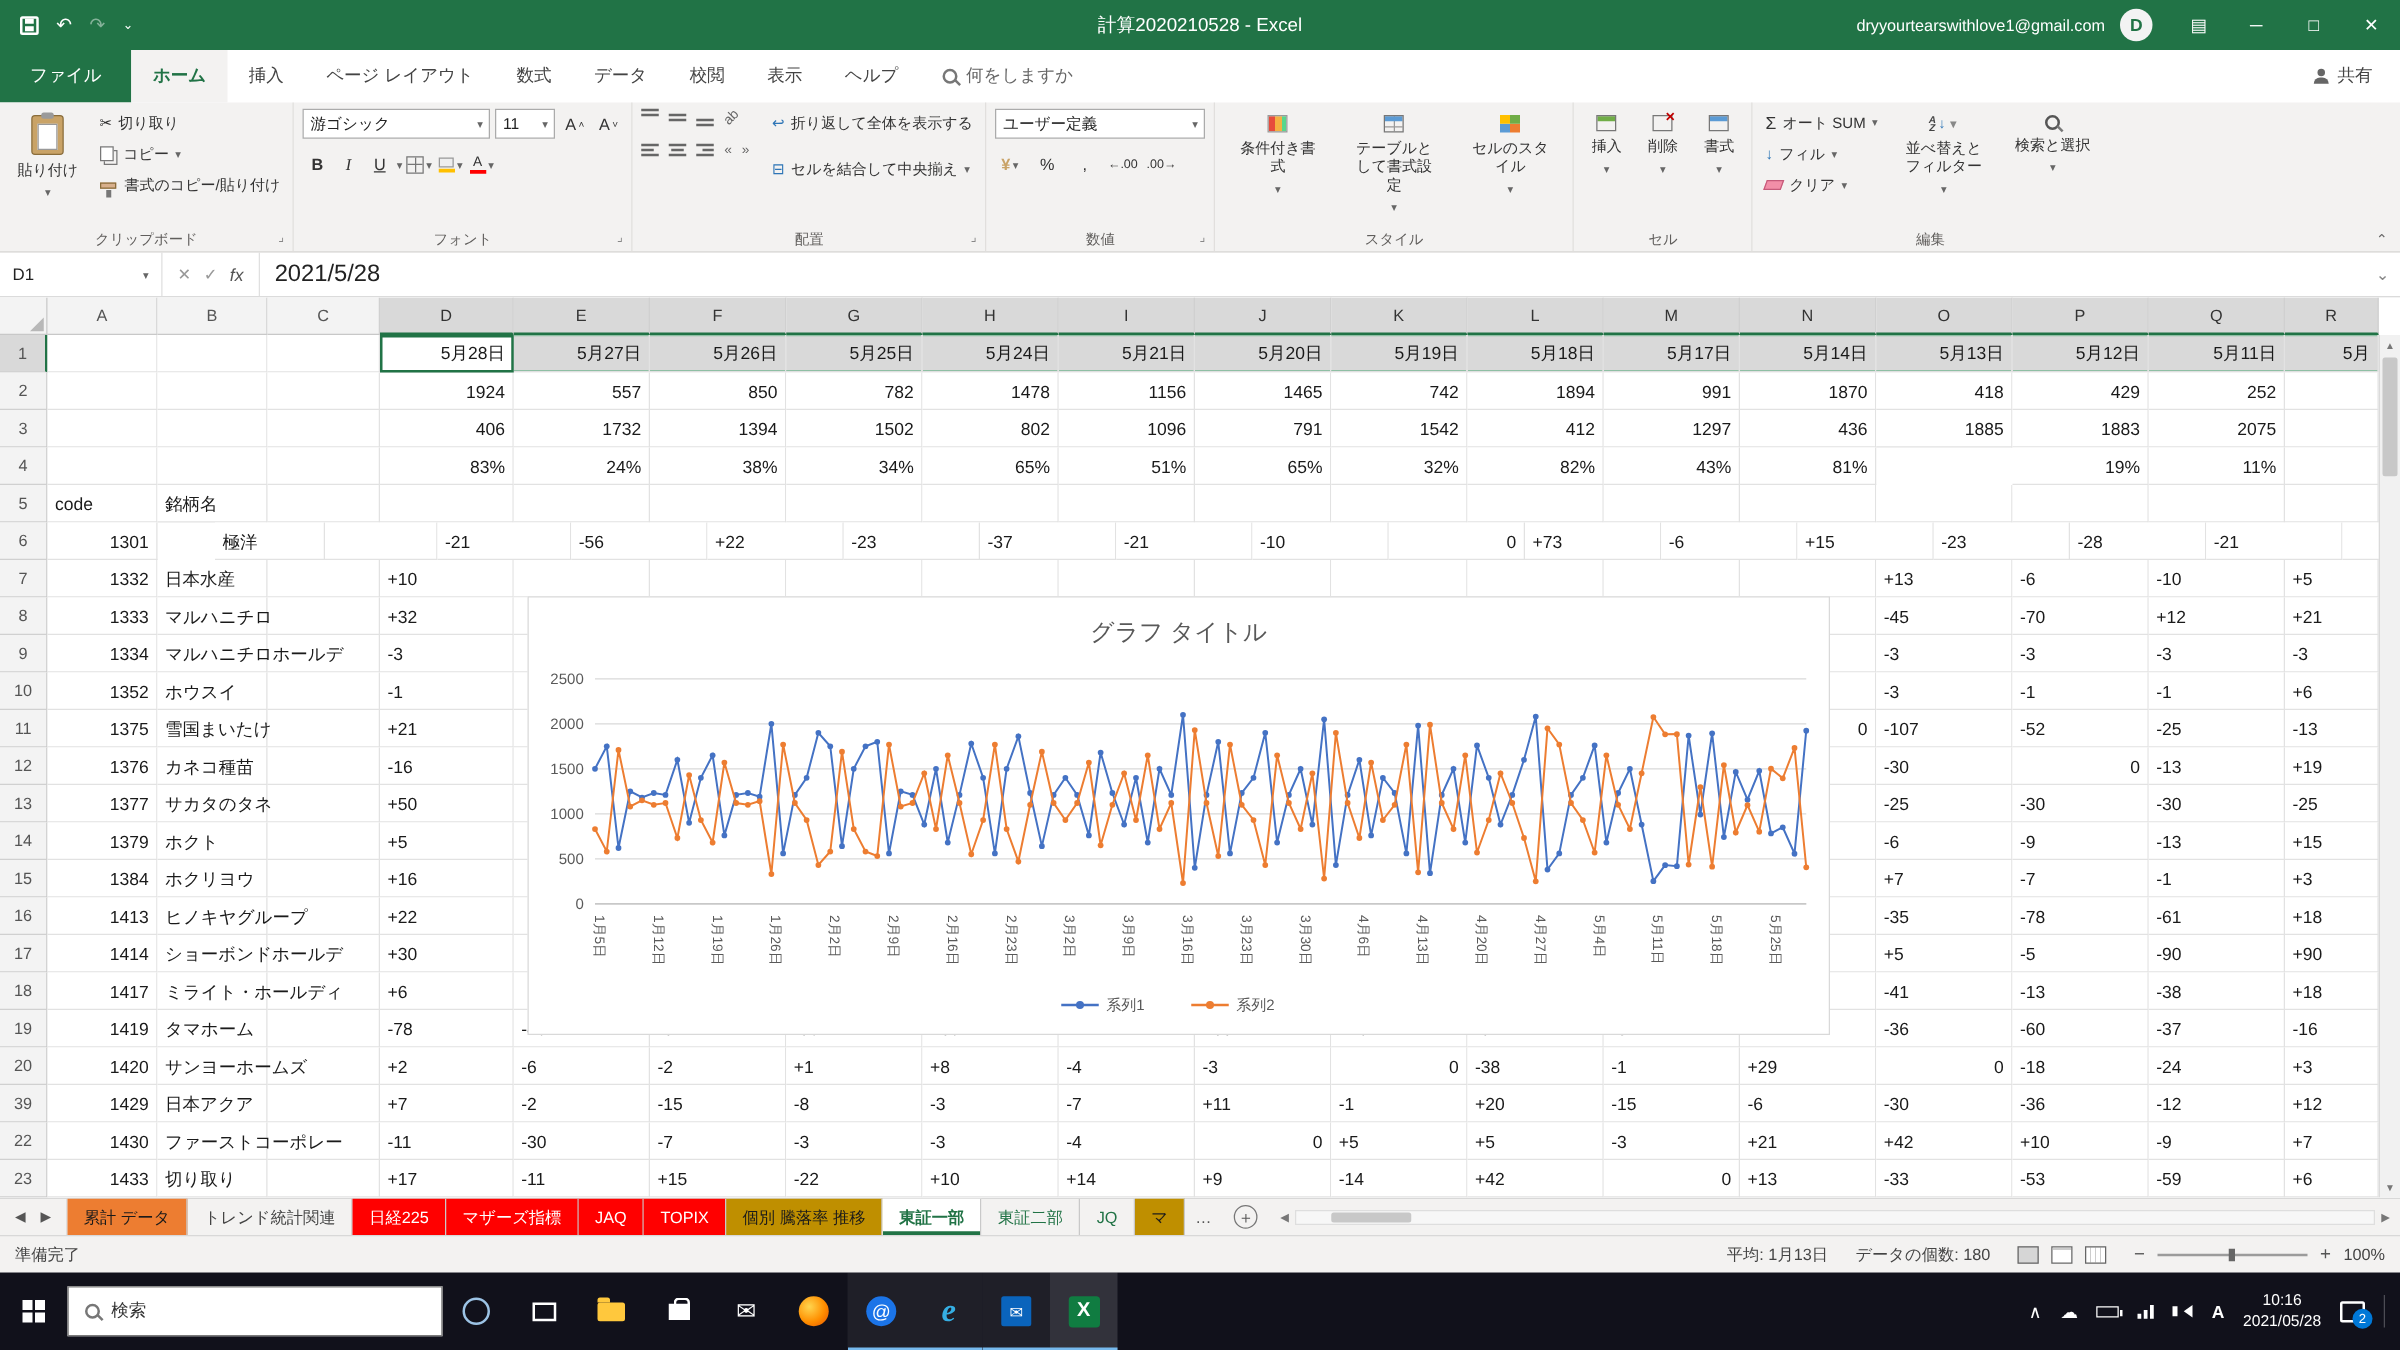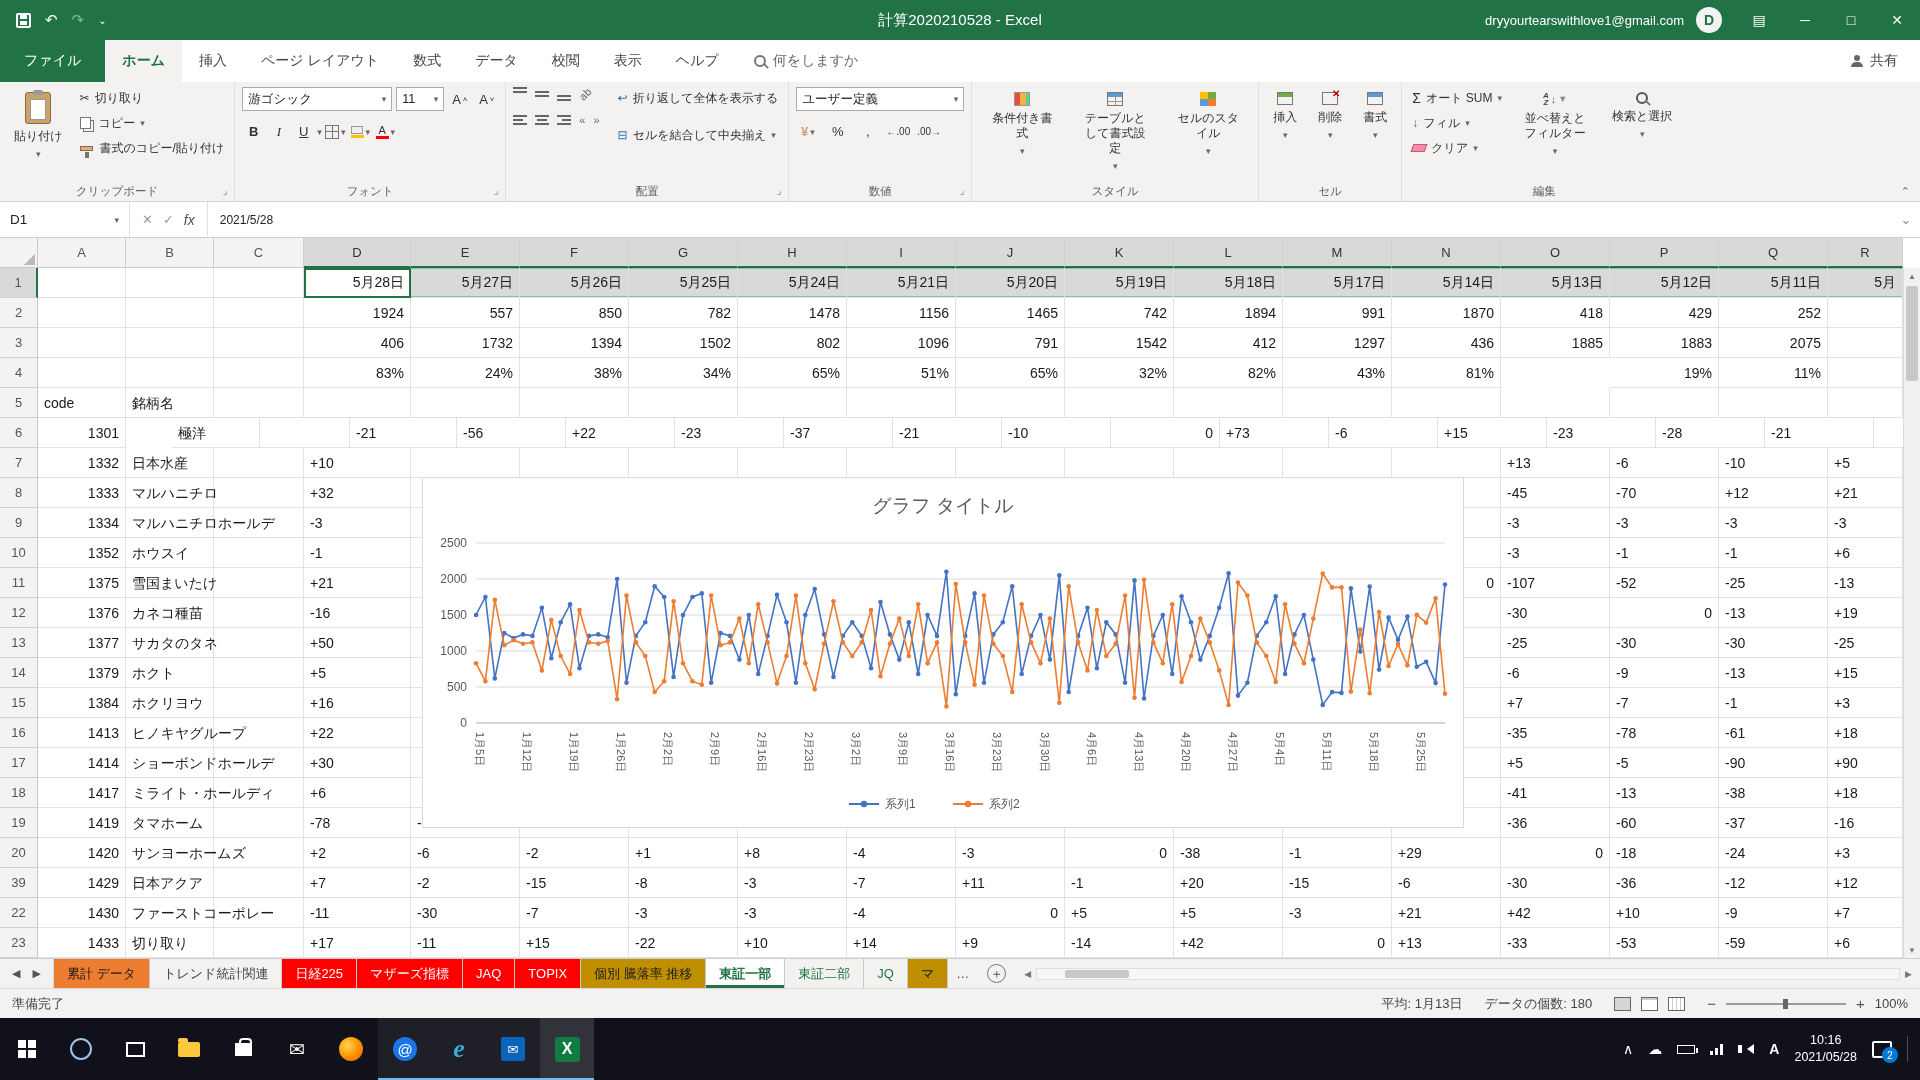--- a/index.html
+++ b/index.html
@@ -75,21 +75,21 @@
 .ic-eraser{width:14px;height:8px;background:#f28ea8;border:1px solid #c55a7a;transform:skewX(-20deg)}
 .azv{display:flex;flex-direction:column;font-size:8px;line-height:7px;color:#444;font-weight:bold}
 .collapse-ribbon{position:absolute;right:10px;bottom:3px;color:#666;font-size:11px}
 
 
 .formulabar{height:36px;background:#fff;display:flex;align-items:stretch;border-bottom:1px solid #cfcfcf}
 .namebox{width:130px;display:flex;align-items:center;padding:0 10px;font-size:13.5px;color:#222;border-right:1px solid #e0e0e0}
 .namebox .dd{margin-left:auto}
 .fbar-btns{display:flex;align-items:center;gap:10px;padding:0 12px;border-right:1px solid #e0e0e0;color:#999;font-size:13px}
 .fx{font-style:italic;color:#555;font-size:14px}
-.fxval{flex:1;display:flex;align-items:center;padding:0 12px;font-size:12px;color:#222}
+.fxval{flex:1;display:flex;align-items:center;padding:0 12px;font-size:19px;color:#222}
 .fbar-exp{width:28px;display:flex;align-items:center;justify-content:center;color:#888}
 
 
 .grid-area{position:relative;height:720px;background:#fff;overflow:hidden}
 .gridrow{display:flex;height:30px}
 .gridrow.ghead{height:30px}
 .corner{width:38px;background:#f3f3f3;border-right:1px solid #c8c8c8;border-bottom:1px solid #c8c8c8;position:relative;flex:none}
 .corner::after{content:"";position:absolute;right:2px;bottom:2px;border-left:11px solid transparent;border-bottom:11px solid #b8b8b8}
 .ch{background:#f3f3f3;border-right:1px solid #d0d0d0;border-bottom:1px solid #c8c8c8;display:flex;align-items:center;justify-content:center;font-size:13px;color:#555;flex:none}
 .ch.sel{background:#d9d9d9;border-bottom:2px solid #217346;color:#333}
@@ -1330,20 +1330,24 @@
 
 <div class="taskbar">
   <div class="tslot">
       <span class="winlogo">
         <i></i>
         <i></i>
         <i></i>
         <i></i>
       </span>
     </div>
+  <div class="tsearch">
+    <span class="mag"></span>
+    <span>検索</span>
+  </div>
   <div class="tslot">
       <span class="cortana"></span>
     </div>
   <div class="tslot">
       <span class="tview"></span>
     </div>
   <div class="tslot">
       <span class="folder"></span>
     </div>
   <div class="tslot">

